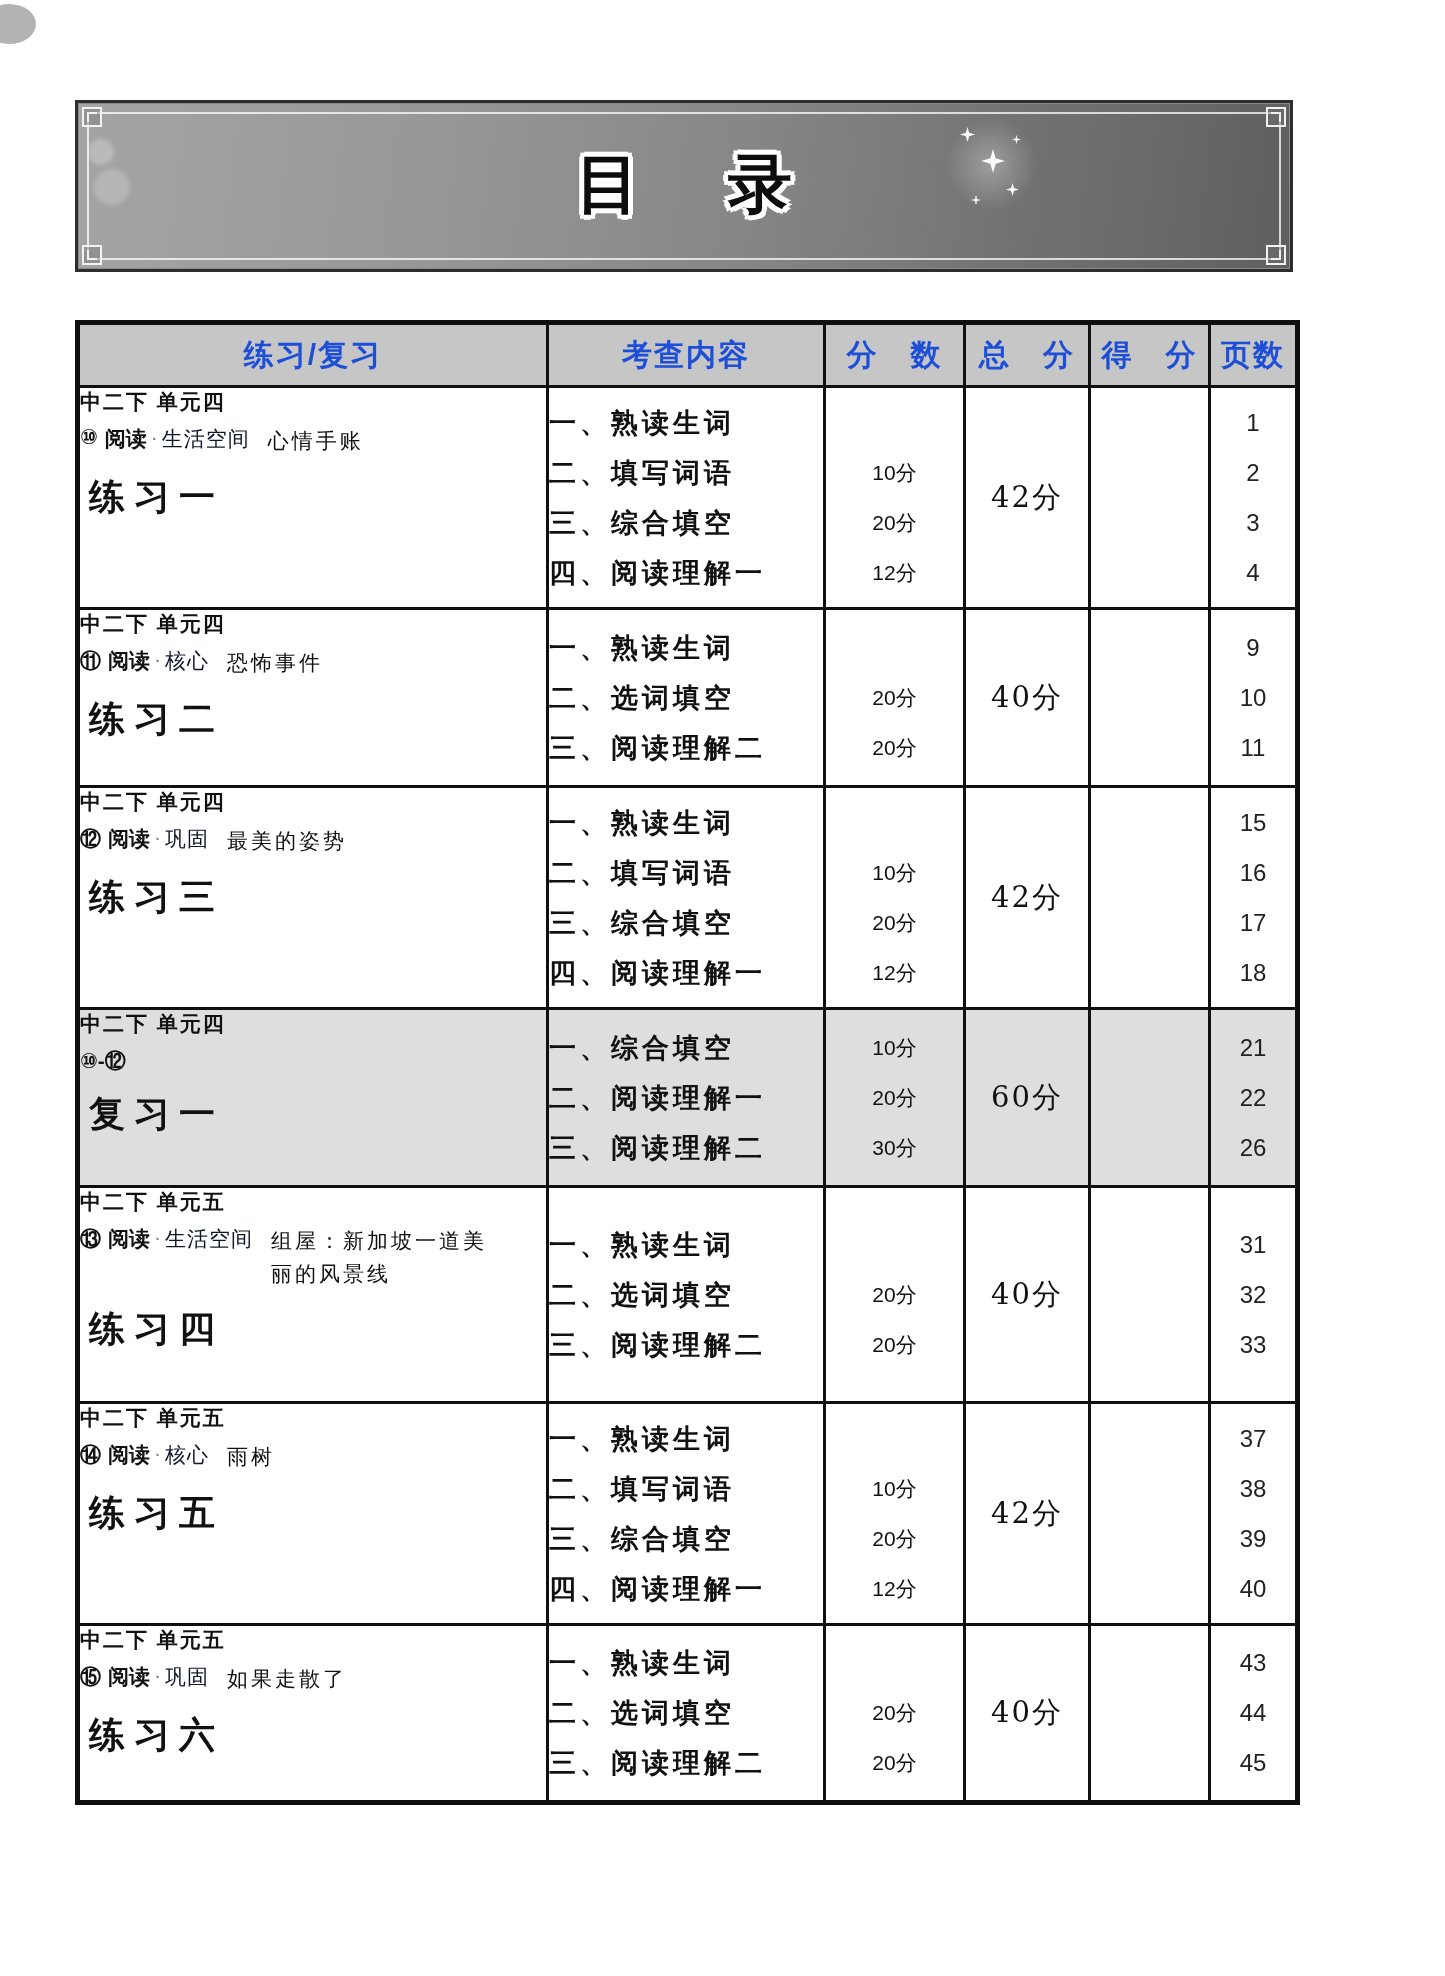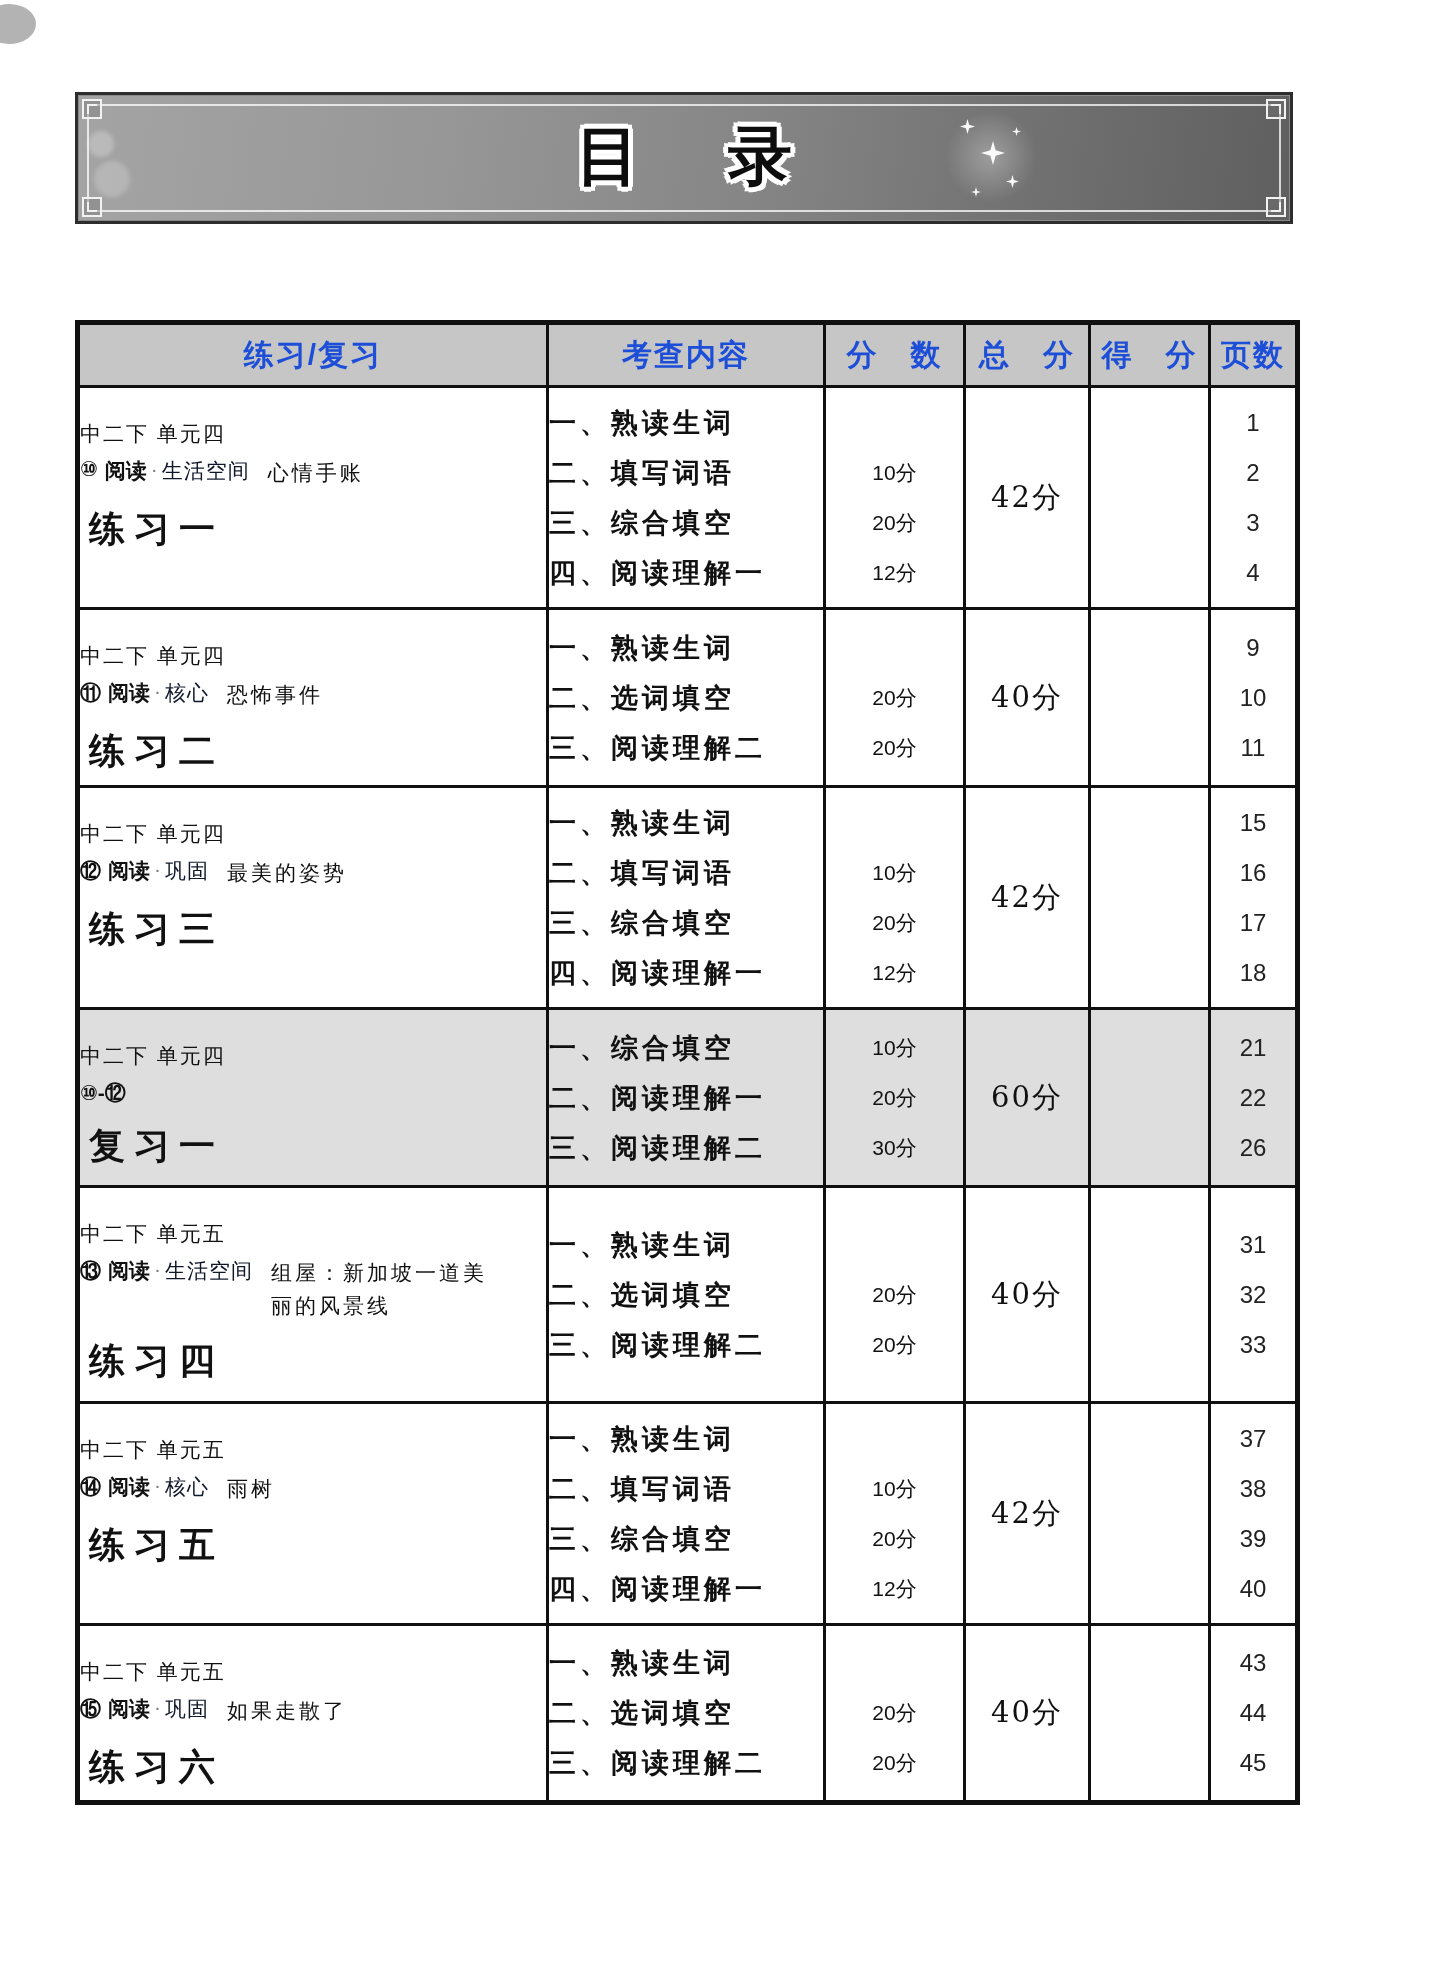--- a/index.html
+++ b/index.html
@@ -16,22 +16,22 @@
   
   .page-artifact {
     position: absolute; left: -18px; top: 4px;
     width: 54px; height: 40px;
     background: #a6a6a6; border-radius: 50%;
     opacity: .85;
   }
 
   
   .banner {
-    position: absolute; left: 75px; top: 92px;
-    width: 1218px; height: 132px;
+    position: absolute; left: 75px; top: 100px;
+    width: 1218px; height: 172px;
     background: linear-gradient(97deg, #a4a4a4 0%, #979797 30%, #868686 55%, #6e6e6e 82%, #5f5f5f 100%);
     border: 3px solid #2d2d2d;
     box-shadow: inset 0 0 0 1px #8a8a8a;
   }
   .banner-frame {
     position: absolute; inset: 9px;
     border: 2px solid rgba(255,255,255,.75);
   }
   .corner { position: absolute; width: 20px; height: 20px; z-index: 2; }
   .corner::before { content: ""; position: absolute; inset: 0; border: 2px solid #f2f2f2; background: rgba(120,120,120,.4); }
@@ -87,21 +87,21 @@
     letter-spacing: 2px;
     color: #1d4ed8;
   }
 
   tr.h-tall  td { height: 222px; }
   tr.h-short td { height: 178px; }
   tr.h-med   td { height: 216px; }
   tr.highlight td { background: #dedede; }
 
   .c-exercise { vertical-align: top; padding: 16px 8px 8px 26px; }
-  .unit { font-size: 21px; font-weight: 400; letter-spacing: 2px; margin-top: 32px; }
+  .unit { font-size: 21px; font-weight: 700; letter-spacing: 2px; }
   .lesson { margin-top: 9px; font-size: 21px; display: flex; align-items: flex-start; }
   .l-num  { font-weight: 700; flex: 0 0 auto; }
   .l-type { font-weight: 800; margin-left: 7px; flex: 0 0 auto; }
   .l-sep  { color: #7d7d7d; margin: 0 4px; flex: 0 0 auto; }
   .l-cat  { color: #0f172a; letter-spacing: 1px; flex: 0 0 auto; }
   .l-title {
     font-family: "DejaVu Serif", "Liberation Serif", serif;
     letter-spacing: 3px; margin-left: 18px;
     max-width: 235px; line-height: 1.55; flex: 0 1 auto;
   }

